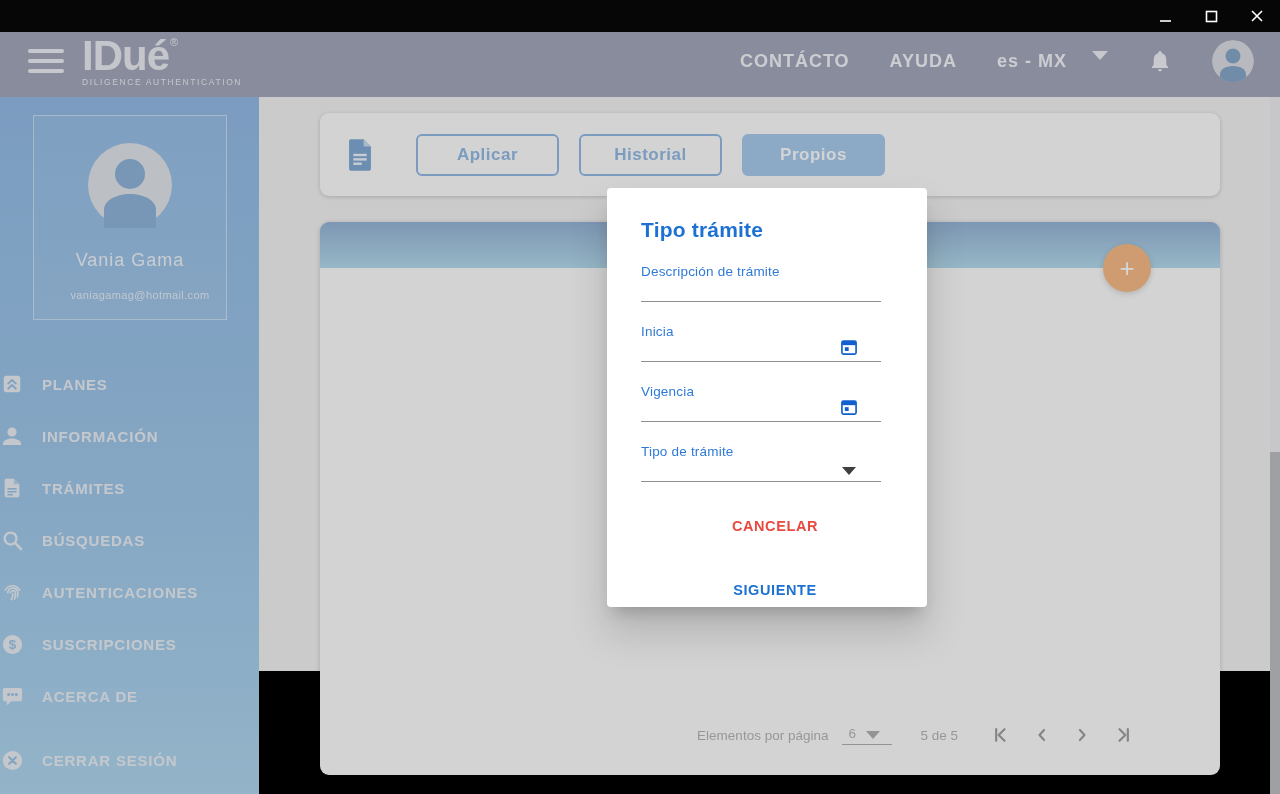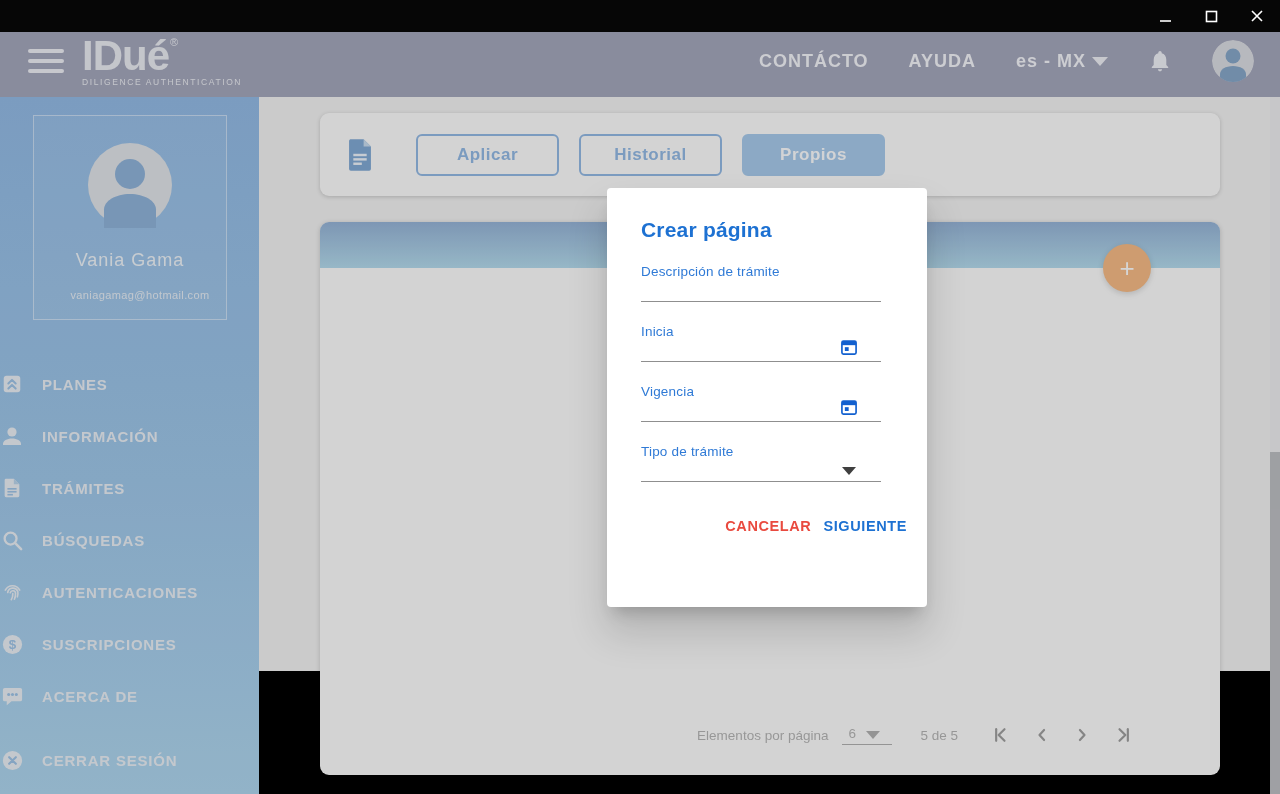--- a/index.html
+++ b/index.html
@@ -14,21 +14,21 @@
   .appbar { position:absolute; left:0; top:32px; width:1280px; height:65px; background:#a3a6bb; display:flex; align-items:center; padding:0 26px 7px 28px; z-index:10; }
   .hamburger { width:36px; display:flex; flex-direction:column; gap:6px; cursor:pointer; }
   .hamburger span { display:block; height:4px; border-radius:2px; background:#eceef4; }
   .logo-block { margin-left:18px; color:#e9ebf1; line-height:1; user-select:none; }
   .logo-row { display:flex; align-items:flex-start; }
   .logo-text { font-size:42px; font-weight:bold; letter-spacing:-1px; }
   .logo-reg { font-size:11px; margin-top:2px; margin-left:1px; }
   .logo-tag { font-size:8.5px; letter-spacing:1.6px; margin-top:1px; }
   .appbar-right { margin-left:auto; display:flex; align-items:center; gap:40px; }
   .appbar-link { color:#f2f3f8; font-size:18px; font-weight:bold; letter-spacing:1px; cursor:pointer; }
-  .lang { display:flex; align-items:center; gap:6px; cursor:pointer; }
+  .lang { display:flex; align-items:flex-start; gap:25px; cursor:pointer; }
   .lang-caret { width:0; height:0; border-left:8px solid transparent; border-right:8px solid transparent; border-top:9px solid #edeef4; }
   .bell { cursor:pointer; display:flex; }
   .avatar-sm { width:42px; height:42px; border-radius:50%; overflow:hidden; cursor:pointer; }
 
   
   .shell { position:absolute; left:0; top:97px; width:1280px; height:697px; }
 
   
   .sidebar { position:absolute; left:0; top:0; width:259px; height:697px; background:linear-gradient(180deg,#92bae4 0%, #9ec6e8 55%, #aed5ee 100%); }
   .profile-card { position:absolute; left:33px; top:18px; width:194px; height:205px; border:1px solid rgba(255,255,255,0.45); background:rgba(255,255,255,0.05); display:flex; flex-direction:column; align-items:center; }
@@ -68,21 +68,21 @@
 
   
   .modal { position:absolute; left:607px; top:188px; width:320px; height:419px; background:#ffffff; border-radius:4px; z-index:100; box-shadow:0 11px 15px -7px rgba(0,0,0,0.2), 0 24px 38px 3px rgba(0,0,0,0.14); padding:30px 46px 0 34px; }
   .modal-title { color:#1d71d2; font-size:21px; font-weight:bold; letter-spacing:0.2px; margin-bottom:22px; }
   .field { margin-bottom:22px; }
   .field-label { color:#2f7ad6; font-size:13.5px; line-height:16px; letter-spacing:0.2px; }
   .input-row { height:22px; display:flex; align-items:flex-end; justify-content:space-between; border-bottom:1px solid #8f8f8f; overflow:visible; }
   .input-value { font-size:13.5px; color:#3f3f3f; padding-bottom:3px; }
   .input-icon { margin:0 22px 4px 0; display:flex; cursor:pointer; }
   .dd-caret { width:0; height:0; border-left:7px solid transparent; border-right:7px solid transparent; border-top:8px solid #3f3f3f; margin:0 25px 6px 0; cursor:pointer; }
-  .actions { display:flex; justify-content:flex-end; gap:8px; margin:30px -28px 0 0; }
+  .actions { display:flex; justify-content:flex-end; gap:36px; margin:30px -28px 0 0;flex-direction:column; }
   .action-btn { background:none; border:none; font-family:"Liberation Sans",sans-serif; font-size:14.5px; font-weight:bold; letter-spacing:0.6px; cursor:pointer; padding:6px 2px; }
   .action-cancel { color:#e94a3f; }
   .action-next { color:#1d71d2; }
 </style>
 </head>
 <body>
 
 <div class="titlebar">
   <div class="winbtn">
     <svg width="13" height="13" viewBox="0 0 13 13">
@@ -290,21 +290,21 @@
   </div>
 </div>
 
 <div class="scrollbar">
   <div class="scroll-thumb"></div>
 </div>
 
 <div class="overlay"></div>
 
 <div class="modal">
-  <div class="modal-title">Crear página</div>
+  <div class="modal-title">Tipo trámite</div>
 
 
   <div class="field">
     <div class="field-label">Descripción de trámite</div>
     <div class="input-row">
       <span class="input-value"></span>
     </div>
   </div>
 
   <div class="field">

